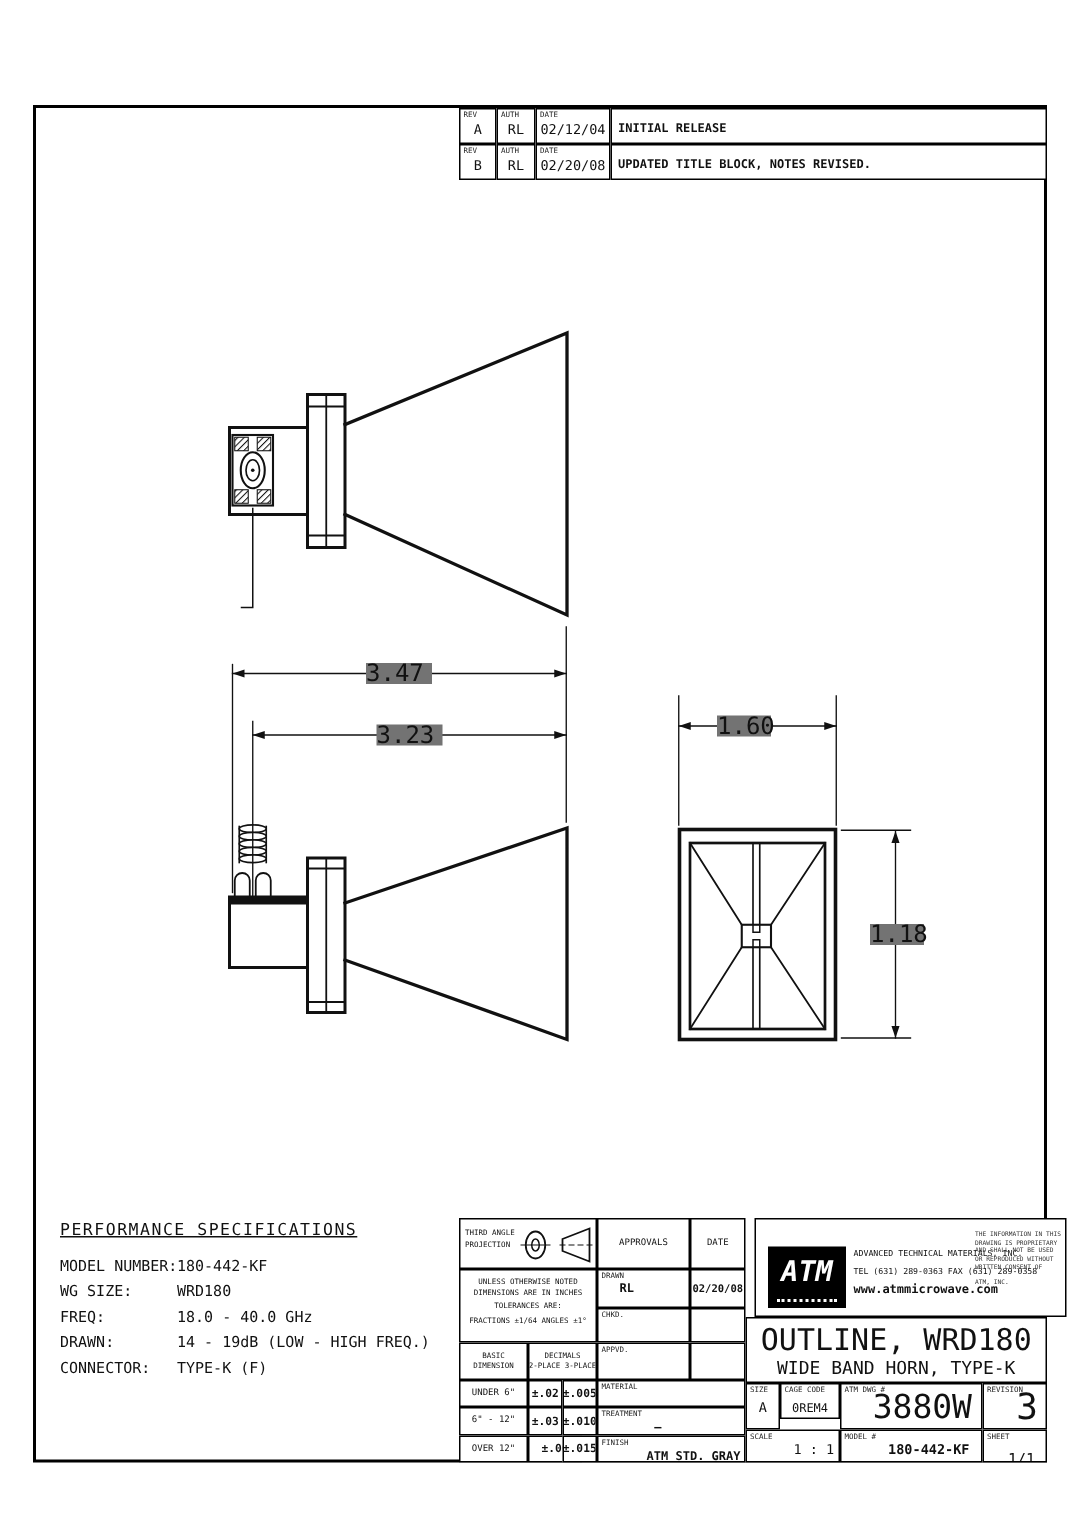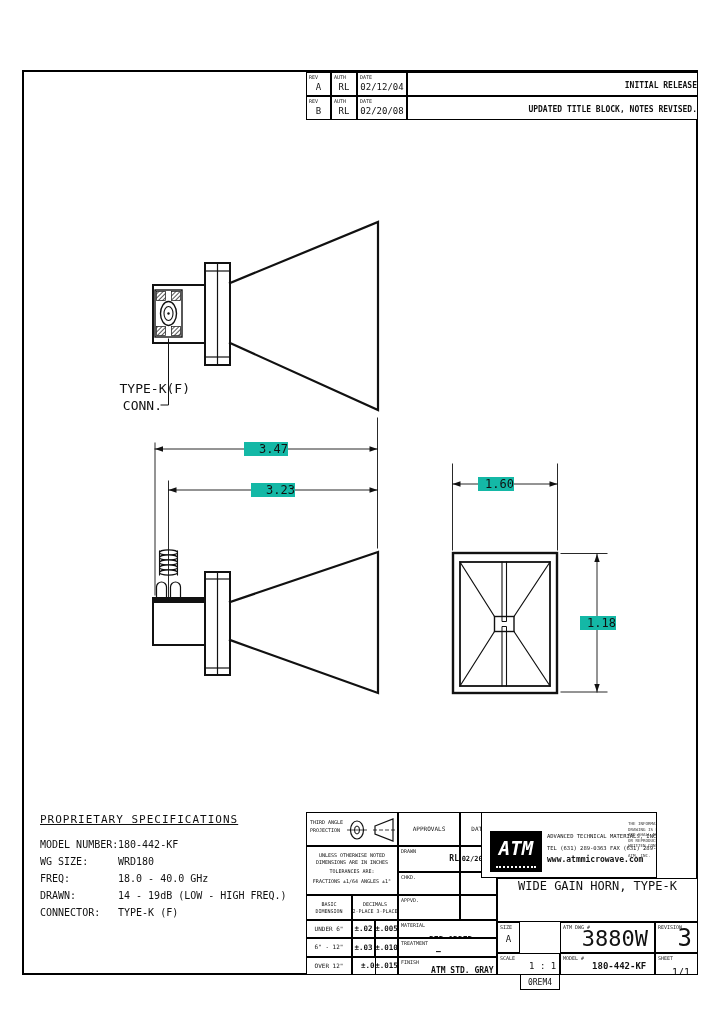--- a/index.html
+++ b/index.html
@@ -2,23 +2,23 @@
 <html><head>
 <meta charset="utf-8">
 <style>
   html,body{margin:0;padding:0;background:#fff;}
   #page{position:relative;width:720px;height:1012px;background:#fff;overflow:hidden;
         font-family:"DejaVu Sans Mono",monospace;color:#111;}
   .abs{position:absolute;box-sizing:border-box;}
   .border-rect{border:2px solid #000;}
   .cell{position:absolute;box-sizing:border-box;border:1px solid #000;background:#fff;overflow:hidden;}
   .hd{font-size:5px;line-height:6px;letter-spacing:0;color:#222;padding:1px 0 0 2px;white-space:nowrap;}
-  .val{font-size:9px;line-height:10px;white-space:nowrap;text-align:right;}
+  .val{font-size:9px;line-height:10px;white-space:nowrap;}
   .ctr{display:flex;align-items:center;justify-content:center;text-align:center;}
-  .dim-text{position:absolute;background:#14b8a6;font-size:12px;line-height:14px;text-align:right;white-space:nowrap;}
+  .dim-text{position:absolute;background:#737373;font-size:16px;line-height:14px;text-align:left;white-space:nowrap;}
   .tiny{font-size:5px;line-height:6.5px;white-space:nowrap;}
   .fineprint{font-size:4.5px;line-height:5.6px;color:#333;white-space:nowrap;transform:scale(.92);transform-origin:left top;}
   svg{display:block;}
   .nowrap{white-space:nowrap;}
 </style>
 </head>
 <body>
 
 <div id="page">
 
@@ -145,27 +145,23 @@
         <polygon points="597,692 594.3,684 599.7,684"></polygon>
       </g>
     </g>
   </svg>
 
   <div class="dim-text" style="left:244px;top:442px;width:44px;">3.47</div>
   <div class="dim-text" style="left:251px;top:483px;width:44px;">3.23</div>
   <div class="dim-text" style="left:478px;top:477px;width:36px;">1.60</div>
   <div class="dim-text" style="left:580px;top:616px;width:36px;">1.18</div>
 
-  <div class="abs" style="left:70px;top:380px;width:120px;text-align:right;font-size:13px;line-height:17px;">
-    <div class="nowrap">TYPE-K(F)</div>
-    <div class="nowrap" style="padding-right:28px;">CONN.</div>
-  </div>
 
   <div>
-    <div class="abs" style="left:40px;top:813px;font-size:11px;text-decoration:underline;letter-spacing:1px;white-space:nowrap;">PROPRIETARY SPECIFICATIONS</div>
+    <div class="abs" style="left:40px;top:813px;font-size:11px;text-decoration:underline;letter-spacing:1px;white-space:nowrap;">PERFORMANCE SPECIFICATIONS</div>
     <div class="abs nowrap" style="left:40px;top:839px;font-size:10px;text-align:right;">MODEL NUMBER:</div>
     <div class="abs nowrap" style="left:118px;top:839px;font-size:10px;">180-442-KF</div>
     <div class="abs nowrap" style="left:40px;top:856px;font-size:10px;">WG SIZE:</div>
     <div class="abs nowrap" style="left:118px;top:856px;font-size:10px;">WRD180</div>
     <div class="abs nowrap" style="left:40px;top:873px;font-size:10px;">FREQ:</div>
     <div class="abs nowrap" style="left:118px;top:873px;font-size:10px;">18.0 - 40.0 GHz</div>
     <div class="abs nowrap" style="left:40px;top:890px;font-size:10px;">DRAWN:</div>
     <div class="abs nowrap" style="left:118px;top:890px;font-size:10px;">14 - 19dB (LOW - HIGH FREQ.)</div>
     <div class="abs nowrap" style="left:40px;top:907px;font-size:10px;">CONNECTOR:</div>
     <div class="abs nowrap" style="left:118px;top:907px;font-size:10px;">TYPE-K (F)</div>
@@ -262,47 +258,48 @@
     </div>
     <div class="cell" style="left:398px;top:938px;width:99px;height:19px;">
       <span class="hd" style="float:left;">TREATMENT</span>
       <span class="val" style="font-weight:bold;font-size:8px;display:inline-block;margin:5px 0 0 8px;">—</span>
     </div>
     <div class="cell" style="left:398px;top:957px;width:99px;height:18px;">
       <span class="hd" style="float:left;">FINISH</span>
       <span class="val" style="font-weight:bold;font-size:8px;display:inline-block;margin:5px 0 0 12px;">ATM STD. GRAY</span>
     </div>
 
-    <div class="cell" style="left:481px;top:812px;width:176px;height:66px;">
+    <div class="cell" style="left:503px;top:812px;width:208px;height:66px;">
       <div class="abs" style="left:8px;top:18px;width:52px;height:41px;background:#000;color:#fff;overflow:hidden;">
         <div style="font-size:19px;font-weight:bold;font-style:italic;text-align:center;line-height:34px;letter-spacing:0px;">ATM</div>
         <div style="position:absolute;left:6px;bottom:4px;width:40px;border-bottom:2px dotted #fff;"></div>
       </div>
       <div class="tiny" style="position:absolute;left:65px;top:20px;font-size:5.5px;">ADVANCED TECHNICAL MATERIALS, INC.</div>
       <div class="tiny" style="position:absolute;left:65px;top:32px;font-size:5.5px;">TEL (631) 289-0363  FAX (631) 289-0358</div>
       <div class="nowrap" style="position:absolute;left:65px;top:42px;font-size:8px;font-weight:bold;">www.atmmicrowave.com</div>
       <div class="abs" style="left:146px;top:8px;width:54px;">
         <div class="fineprint">THE INFORMATION IN THIS</div>
         <div class="fineprint">DRAWING IS PROPRIETARY</div>
         <div class="fineprint">AND SHALL NOT BE USED</div>
         <div class="fineprint">OR REPRODUCED WITHOUT</div>
         <div class="fineprint">WRITTEN CONSENT OF</div>
         <div class="fineprint" style="margin-top:4px;">ATM, INC.</div>
       </div>
     </div>
 
     <div class="cell" style="left:497px;top:878px;width:201px;height:44px;text-align:center;">
-      <div class="nowrap" style="font-size:12px;line-height:14px;">WIDE GAIN HORN, TYPE-K</div>
+      <div class="nowrap" style="font-size:20px;line-height:24px;margin-top:2px;">OUTLINE, WRD180</div>
+      <div class="nowrap" style="font-size:12px;line-height:14px;">WIDE BAND HORN, TYPE-K</div>
     </div>
 
     <div class="cell" style="left:497px;top:922px;width:23px;height:31px;">
       <div class="hd">SIZE</div>
       <div class="val ctr" style="height:18px;font-size:9px;">A</div>
     </div>
-    <div class="cell" style="left:520px;top:922px;width:40px;height:24px;margin-top:44px;">
+    <div class="cell" style="left:520px;top:922px;width:40px;height:24px;">
       <div class="hd">CAGE CODE</div>
       <div class="val ctr" style="height:18px;font-size:8px;">0REM4</div>
     </div>
     <div class="cell" style="left:560px;top:922px;width:95px;height:31px;">
       <div class="hd">ATM DWG #</div>
       <div class="nowrap" style="position:absolute;right:6px;top:4px;font-size:22px;line-height:24px;">3880W</div>
     </div>
     <div class="cell" style="left:655px;top:922px;width:43px;height:31px;">
       <div class="hd">REVISION</div>
       <div class="nowrap" style="position:absolute;right:5px;top:2px;font-size:24px;line-height:26px;">3</div>

